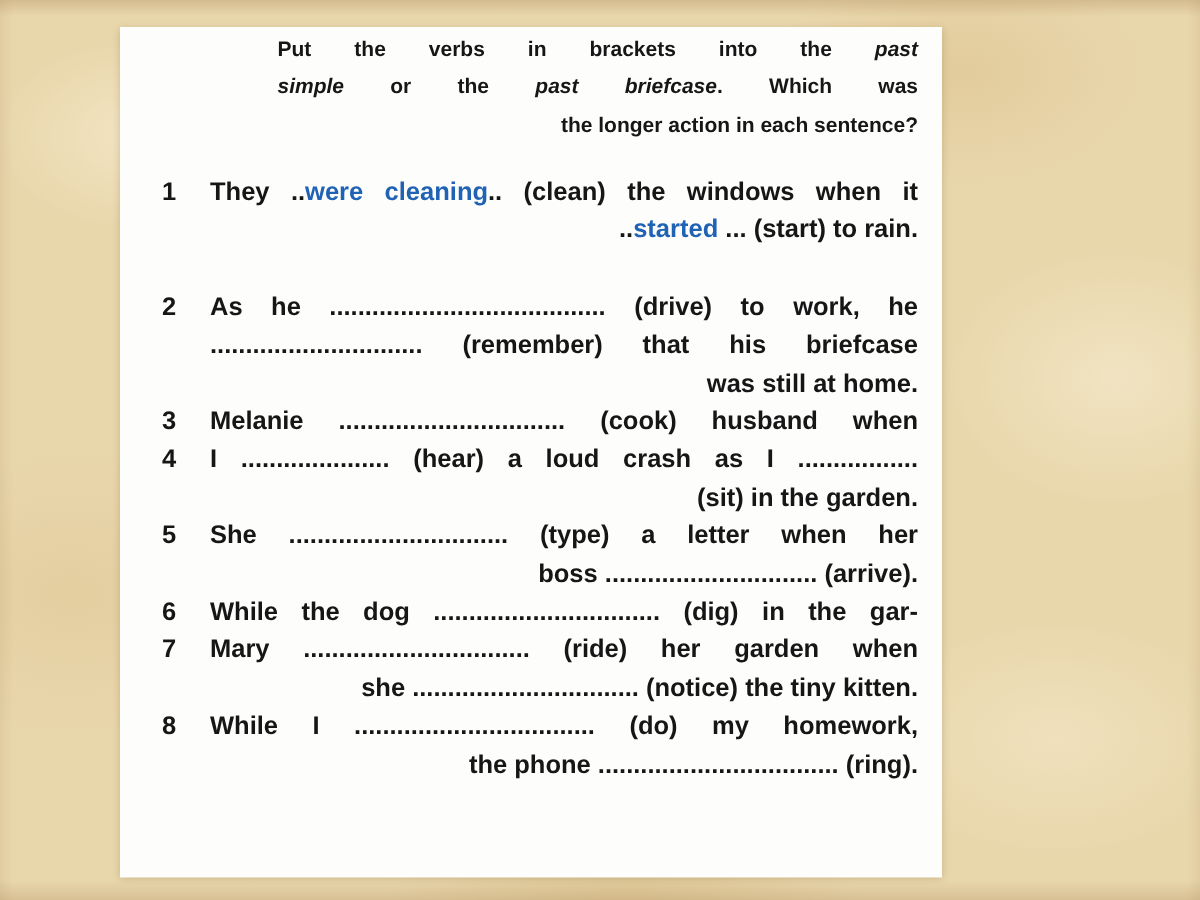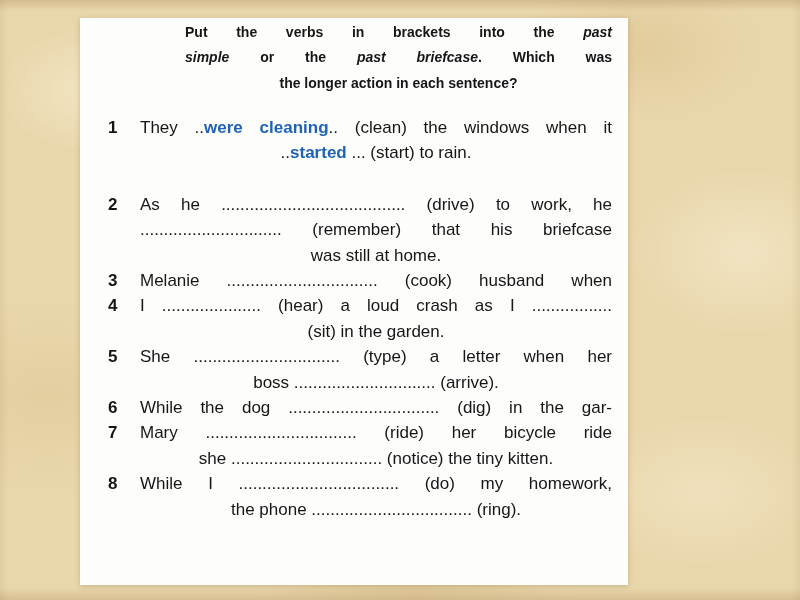--- a/index.html
+++ b/index.html
@@ -58,23 +58,23 @@
     line-height: 25.4px;
     color: var(--ink, #161616);
     flex: 0 0 60px;
   }
   .sentence {
     width: 472px;
     font-size: 17px;
     line-height: 25.4px;
     color: var(--ink, #161616);
   }
-  .line { text-align: center; white-space: normal; }
+  .line { text-align: right; white-space: normal; }
   .line.stretch { text-align: justify; text-align-last: justify; }
-  .seg-plain { font-weight: 400; font-style: normal; }
+  .seg-plain { font-weight: 700; font-style: normal; }
   .seg-bold { font-weight: 700; font-style: normal; }
   .seg-bold-italic { font-weight: 700; font-style: italic; }
   .seg-answer { color: var(--answer, #2063b4); font-weight: 700; }
 </style>
 </head>
 <body>
 
 <div class="scene">
   <div class="paper">
     <div class="instruction">
@@ -126,21 +126,21 @@
   <li class="row">
     <span class="num">6</span>
     <div class="sentence">
             <div class="line stretch"><span class="seg-plain">While the dog ................................ (dig) in the gar-</span></div>
           </div>
   </li>
 
   <li class="row">
     <span class="num">7</span>
     <div class="sentence">
-            <div class="line stretch"><span class="seg-plain">Mary ................................ (ride) her bicycle ride</span></div>
+            <div class="line stretch"><span class="seg-plain">Mary ................................ (ride) her garden when</span></div>
             <div class="line"><span class="seg-plain">she ................................ (notice) the tiny kitten.</span></div>
           </div>
   </li>
 
   <li class="row">
     <span class="num">8</span>
     <div class="sentence">
             <div class="line stretch"><span class="seg-plain">While I .................................. (do) my homework,</span></div>
             <div class="line"><span class="seg-plain">the phone .................................. (ring).</span></div>
           </div>

